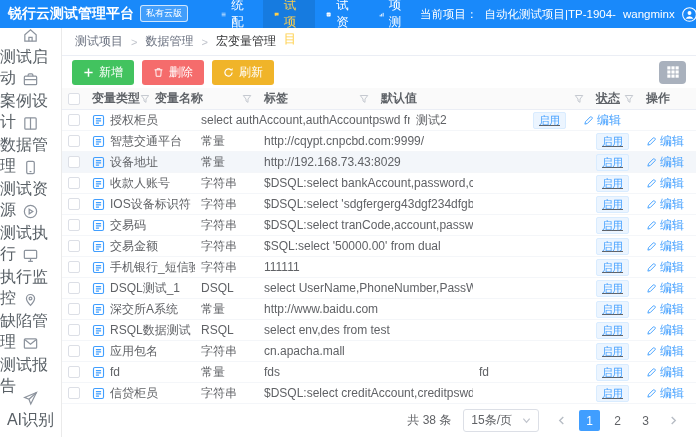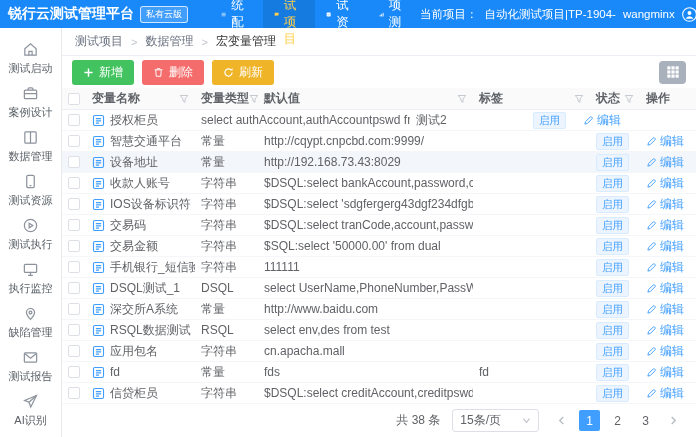--- a/index.html
+++ b/index.html
@@ -4,40 +4,40 @@
 <style>
   * { margin:0; padding:0; box-sizing:border-box; }
   html,body { background:#e8e8e8; }
   body { font-family:"Liberation Sans","DejaVu Sans",sans-serif; }
   .app { position:relative; width:696px; height:437px; background:#fff; overflow:hidden;
          font-family:"Liberation Sans","DejaVu Sans",sans-serif; }
 
   
   .topbar { display:flex; align-items:center; height:28px; background:var(--header_bg,#1989fa);
             color:#fff; padding:0 8px; }
-  .brand { display:flex; align-items:flex-end; gap:6px; font-size:14px; font-weight:bold; white-space:nowrap; }
+  .brand { display:flex; align-items:flex-start; gap:6px; font-size:14px; font-weight:bold; white-space:nowrap; }
   .brand-badge { font-size:9px; font-weight:normal; border:1px solid rgba(255,255,255,.75);
                  background:rgba(255,255,255,.18); border-radius:3px; padding:1px 5px; }
   .topmenu { display:flex; height:100%; margin-left:22px; }
   .menu-item { display:flex; align-items:center; gap:5px; padding:0 11px; font-size:12.5px;
                color:#fff; cursor:pointer; }
   .menu-item.active { color:var(--menu_active,#ffd04b); background:rgba(0,0,0,.10); }
   .menu-item .icon { width:13px; height:13px; }
   .topright { margin-left:auto; display:flex; align-items:center; gap:7px; font-size:11.5px; white-space:nowrap; }
   .topright .icon { width:15px; height:15px; cursor:pointer; }
 
   .icon { display:inline-flex; align-items:center; justify-content:center; }
   .icon svg { width:100%; height:100%; display:block; }
 
   
   .sidebar { position:absolute; left:0; top:28px; bottom:0; width:62px; background:#fff;
              border-right:1px solid #eaeaea; display:flex; flex-direction:column;
              align-items:center; padding-top:8px; }
   .side-item { width:100%; height:44px; display:flex; flex-direction:column; align-items:center;
-               justify-content:center; gap:3px; cursor:pointer; color:#596066; font-size:11px; }
+               justify-content:center; gap:3px; cursor:pointer; color:#596066; font-size:16px; }
   .side-item .icon { width:17px; height:17px; color:#8c939d; }
 
   
   .main { position:absolute; left:62px; top:28px; right:0; bottom:0; display:flex; flex-direction:column; }
   .breadcrumb { height:28px; display:flex; align-items:center; gap:8px; padding:0 13px;
                 font-size:12px; color:#6b7280; border-bottom:1px solid #ebeef5; }
   .breadcrumb .crumb.last { color:#303133; }
   .breadcrumb .sep { color:#c0c4cc; font-size:11px; }
 
   .toolbar { height:32px; display:flex; align-items:center; gap:8px; padding:0 10px; }
@@ -54,38 +54,38 @@
   
   .table { flex:0 0 auto; }
   .thead { display:flex; align-items:center; height:22px; background:#fafafa;
            border-bottom:1px solid #ebeef5; font-size:12px; font-weight:bold; color:#5f6368; }
   .cell { display:flex; align-items:center; padding:0 6px; overflow:hidden; white-space:nowrap; height:100%; }
   .c-check { width:24px; justify-content:center; padding:0; flex:none; }
   .c-name { width:109px; flex:none; }
   .c-type { width:63px; flex:none; }
   .c-default { width:215px; flex:none; }
   .c-tag { width:117px; flex:none; }
-  .c-status { width:50px; flex:none; }
+  .c-status { width:50px; flex:none;text-decoration:underline; }
   .c-action { width:56px; flex:none; }
   .th { justify-content:space-between; }
   .filter { width:10px; height:10px; color:#c0c4cc; cursor:pointer; flex:none; }
   .trow { display:flex; align-items:center; height:21px; border-bottom:1px solid #f4f6f9;
           font-size:12px; color:#606266; }
   .trow.hl { background:#f3f6fa; }
   .checkbox { width:12px; height:12px; border:1px solid #dcdfe6; border-radius:2px; background:#fff; cursor:pointer; }
   .doc { width:13px; height:13px; color:var(--primary,#409eff); margin-right:5px; flex:none; }
   .tag-badge { background:#ecf5ff; border:1px solid #d9ecff; color:var(--primary,#409eff);
                font-size:10.5px; line-height:15px; padding:0 5px; border-radius:2px; cursor:pointer; }
   .edit-link { display:flex; align-items:center; gap:3px; color:var(--primary,#409eff); cursor:pointer;font-family:Liberation Serif, serif; }
   .edit-link .icon { width:11px; height:11px; }
 
   
   .pagination { flex:1; display:flex; align-items:center; justify-content:flex-end; gap:12px;
                 padding:0 12px; font-size:12px; color:#606266; }
-  .psize { display:flex; align-items:center; gap:21px; border:1px solid #dcdfe6; border-radius:3px;
+  .psize { display:flex; align-items:center; gap:10px; border:1px solid #dcdfe6; border-radius:3px;
            height:23px; padding:0 7px; cursor:pointer; color:#606266; }
   .psize .icon { width:9px; height:9px; color:#c0c4cc; }
   .pager { display:flex; align-items:center; gap:7px; }
   .page { min-width:21px; height:21px; display:flex; align-items:center; justify-content:center;
           border-radius:2px; cursor:pointer; color:#606266; }
   .page.active { background:var(--primary,#409eff); color:#fff; }
   .page-nav { color:#b6bcc4; }
   .page-nav .icon { width:9px; height:9px; }
 </style>
 </head>
@@ -287,46 +287,46 @@
             </svg>
           </span>
       </span>
     </div>
 
     <div class="table">
       <div class="thead" id="thead">
           <div class="cell c-check">
      <span class="checkbox"></span>
    </div>
+          <div class="cell th c-type">
+     <span>变量类型</span>
+     <span class="icon filter">
+              <svg viewBox="0 0 12 12" xmlns="http://www.w3.org/2000/svg">
+                <path d="M1.5 1.8h9L7.2 6v4L4.8 8.4V6z" fill="none" stroke="currentColor" stroke-width="1.1"></path>
+              </svg>
+            </span>
+   </div>
           <div class="cell th c-name">
      <span>变量名称</span>
      <span class="icon filter">
               <svg viewBox="0 0 12 12" xmlns="http://www.w3.org/2000/svg">
                 <path d="M1.5 1.8h9L7.2 6v4L4.8 8.4V6z" fill="none" stroke="currentColor" stroke-width="1.1"></path>
               </svg>
             </span>
    </div>
-          <div class="cell th c-type">
-     <span>变量类型</span>
+          <div class="cell th c-tag">
+     <span>标签</span>
      <span class="icon filter">
               <svg viewBox="0 0 12 12" xmlns="http://www.w3.org/2000/svg">
                 <path d="M1.5 1.8h9L7.2 6v4L4.8 8.4V6z" fill="none" stroke="currentColor" stroke-width="1.1"></path>
               </svg>
             </span>
    </div>
           <div class="cell th c-default">
      <span>默认值</span>
-     <span class="icon filter">
-              <svg viewBox="0 0 12 12" xmlns="http://www.w3.org/2000/svg">
-                <path d="M1.5 1.8h9L7.2 6v4L4.8 8.4V6z" fill="none" stroke="currentColor" stroke-width="1.1"></path>
-              </svg>
-            </span>
-   </div>
-          <div class="cell th c-tag">
-     <span>标签</span>
      <span class="icon filter">
               <svg viewBox="0 0 12 12" xmlns="http://www.w3.org/2000/svg">
                 <path d="M1.5 1.8h9L7.2 6v4L4.8 8.4V6z" fill="none" stroke="currentColor" stroke-width="1.1"></path>
               </svg>
             </span>
    </div>
           <div class="cell th c-status">
      <span>状态</span>
      <span class="icon filter">
               <svg viewBox="0 0 12 12" xmlns="http://www.w3.org/2000/svg">

